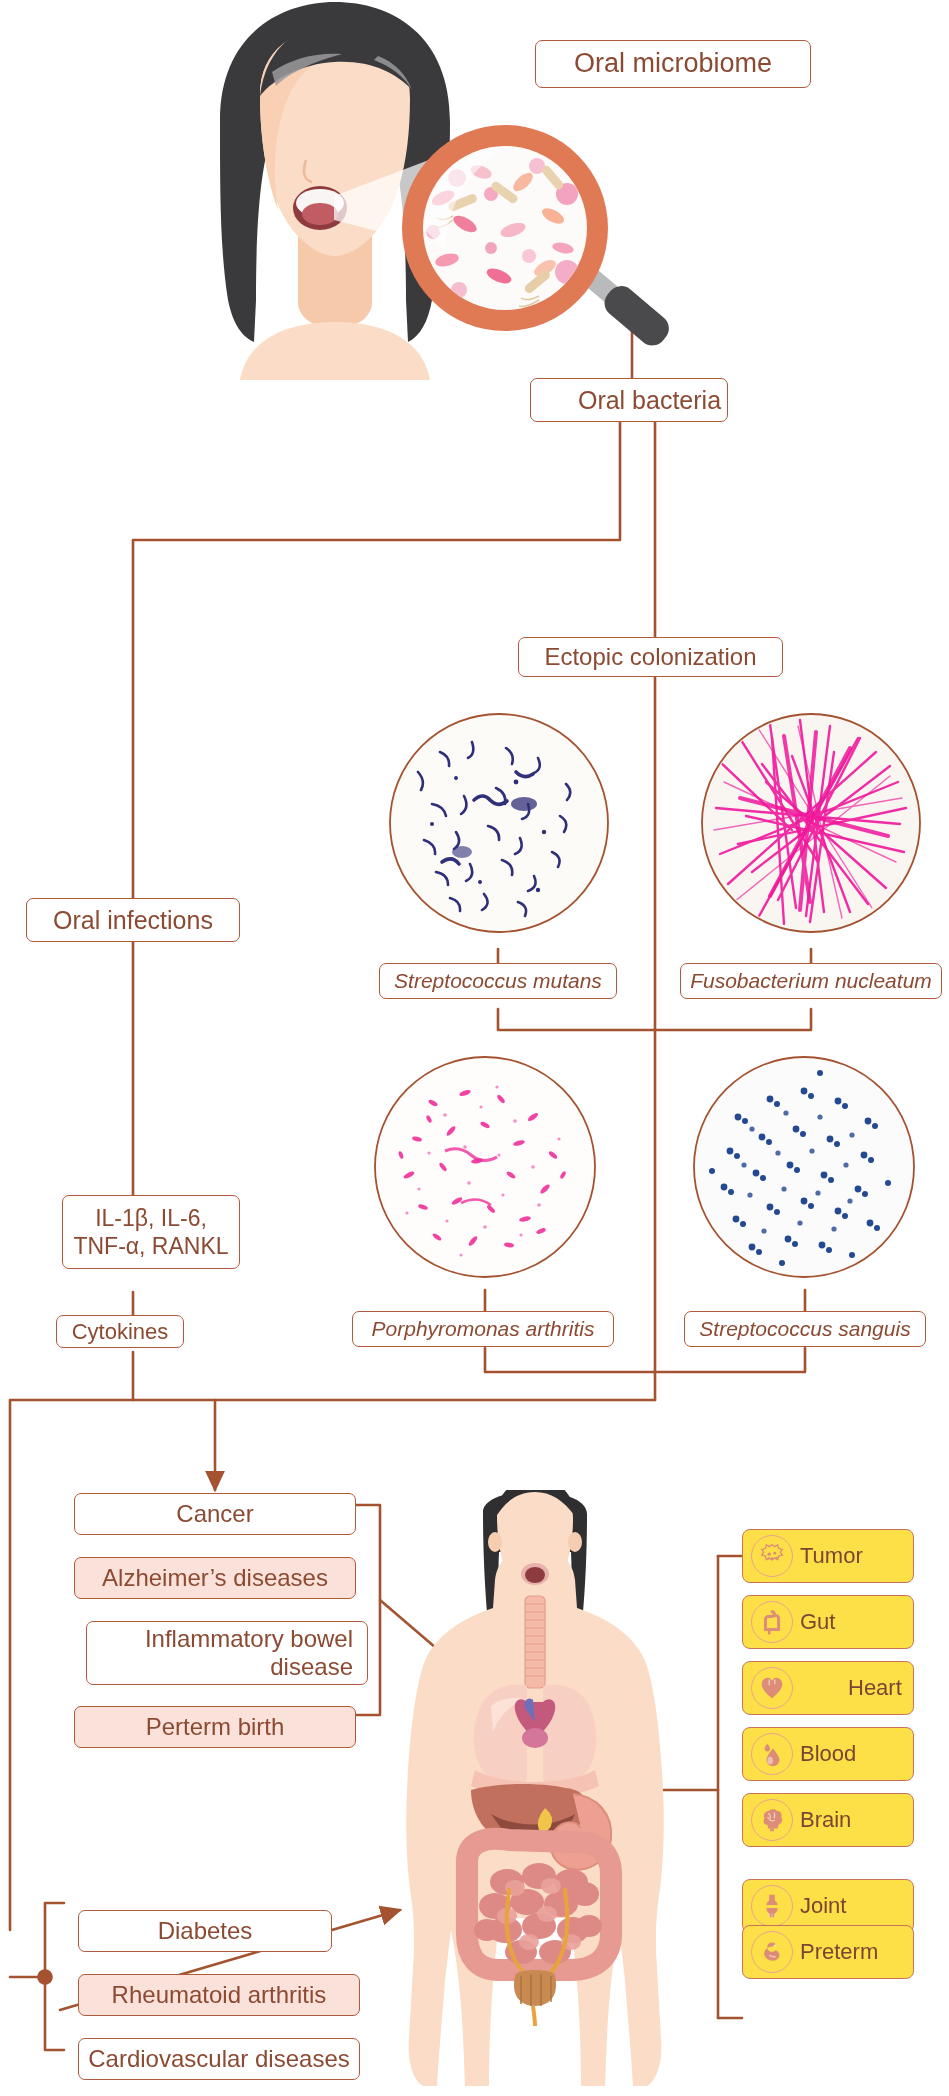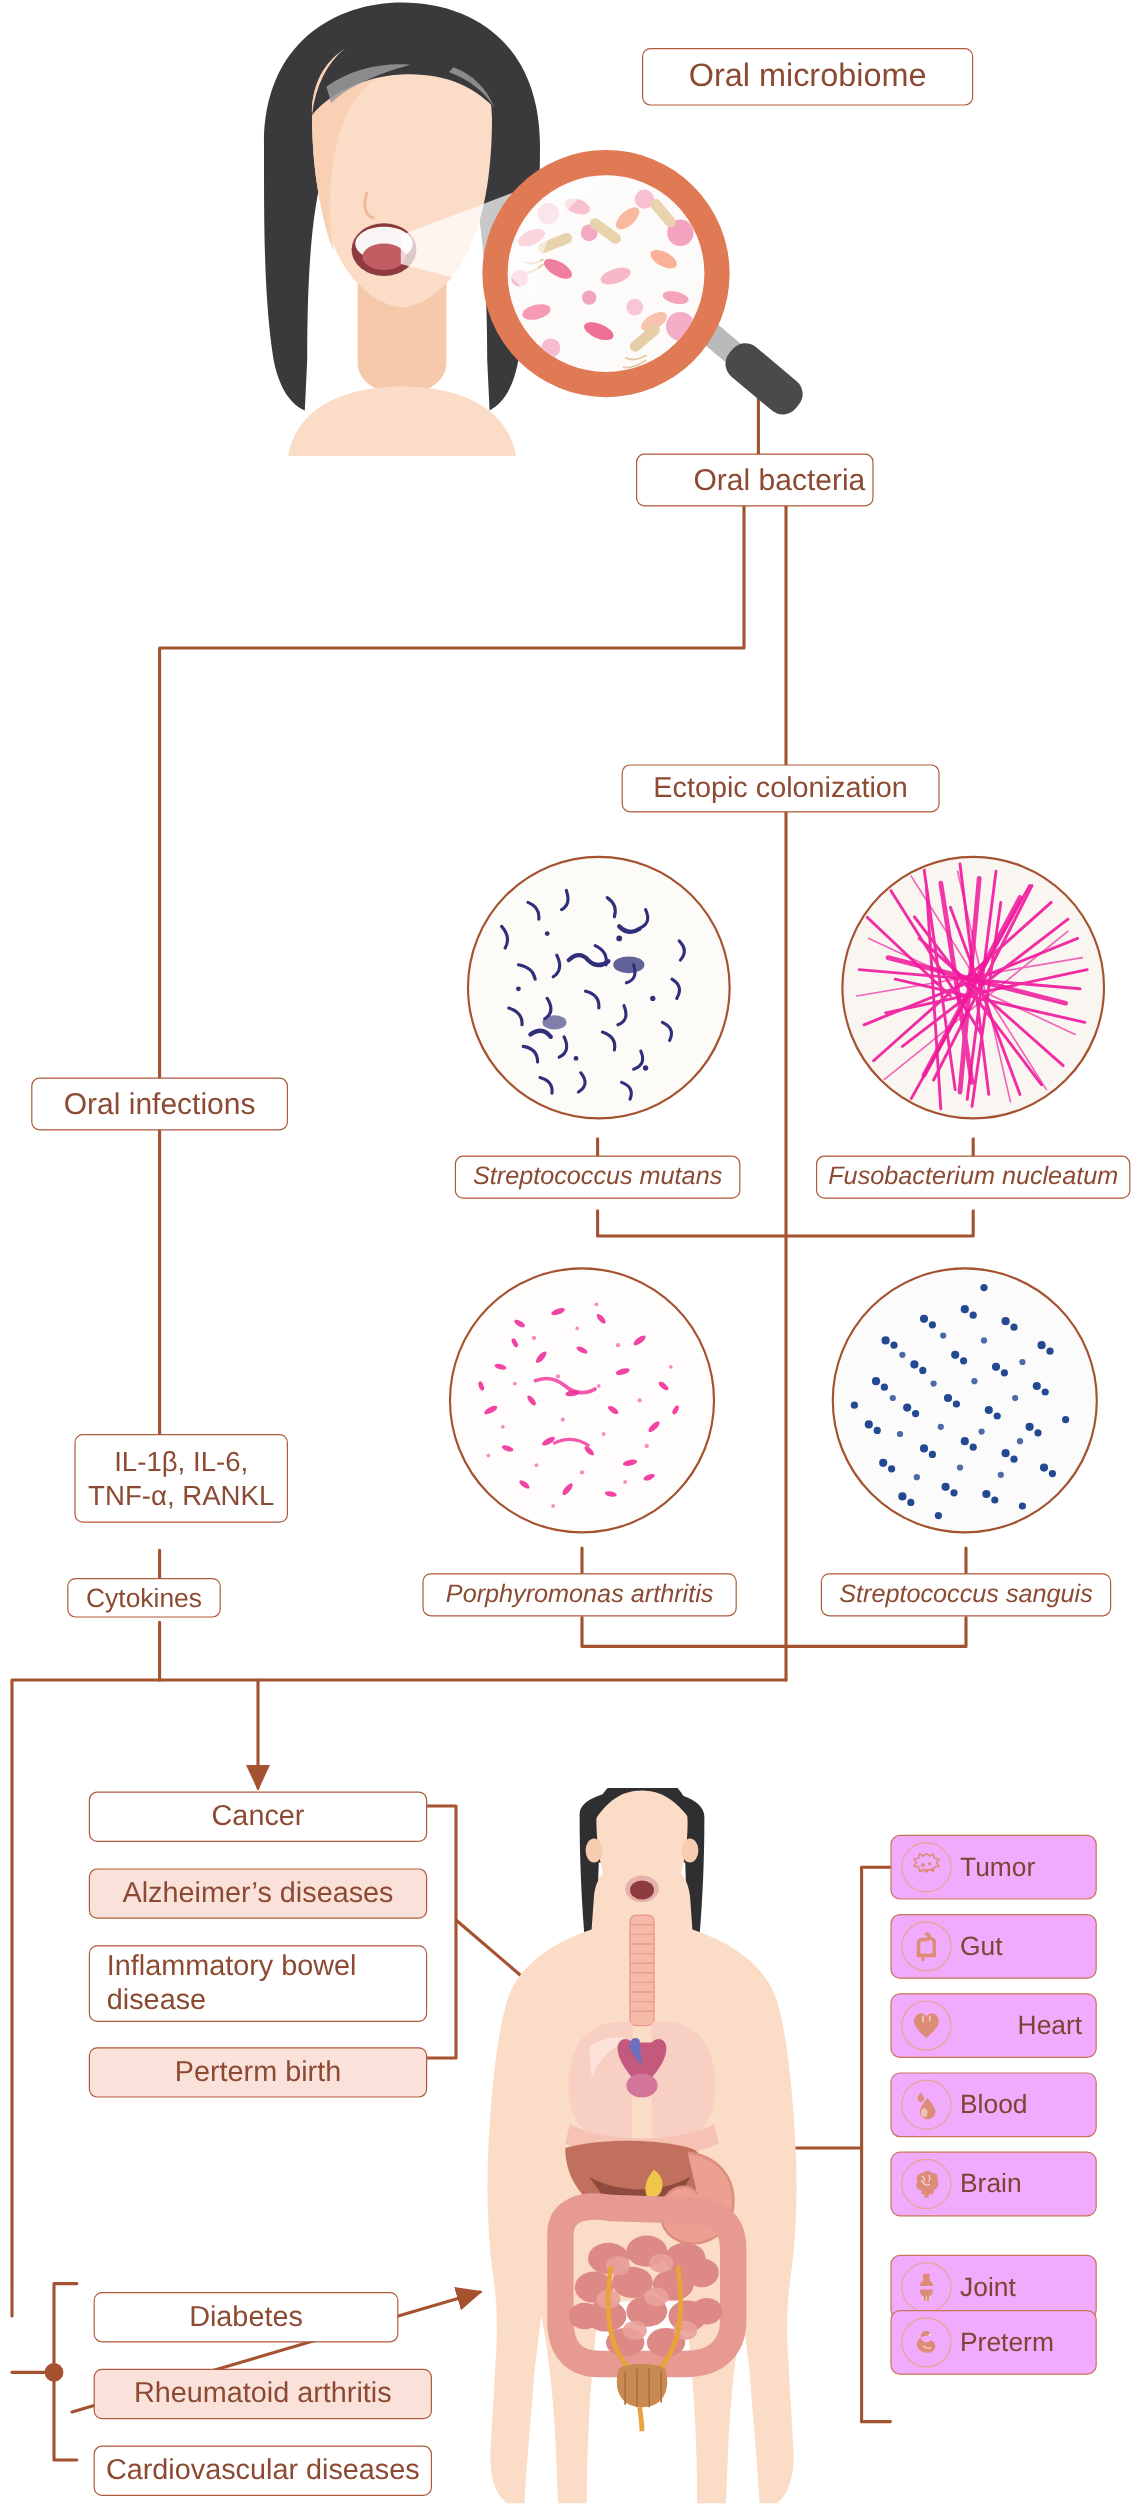--- a/index.html
+++ b/index.html
@@ -12,39 +12,39 @@
   #stage { position: relative; width: 949px; height: 2096px; }
 
   
   .box {
     position: absolute;
     border: 1.6px solid #b05a3c;
     border-radius: 7px;
     background: #ffffff;
     color: #8c4a33;
     display: flex; align-items: center; justify-content: center;
-    text-align: left;
+    text-align: right;
     line-height: 1.15;
     white-space: nowrap;
     z-index: 40;
   }
   .box.pink { background: #fae2db; }
   .box.wrap { white-space: normal; }
   .box.italic { font-style: italic; }
 
   svg.wires { position: absolute; left: 0; top: 0; width: 949px; height: 2096px; z-index: 10; }
   svg.art   { position: absolute; z-index: 20; }
 
   
   .chip {
     position: absolute;
     width: 172px; height: 54px;
     border: 1.4px solid #c9735a;
     border-radius: 8px;
-    background: #f0abfc;
+    background: #fde047;
     display: flex; align-items: center;
     padding-left: 8px;
     z-index: 40;
   }
   .chip .ring {
     width: 42px; height: 42px; flex: 0 0 42px;
     border: 1.6px solid #e8a392;
     border-radius: 50%;
     display: flex; align-items: center; justify-content: center;
   }
@@ -519,21 +519,21 @@
     <path d="M140 486 C140 478 180 478 180 486 C184 504 176 516 160 516
              C144 516 136 504 140 486 Z" fill="#c98a52"></path>
     <g stroke="#a9713f" stroke-width="1.4">
       <path d="M146 486 V514 M156 484 V516 M166 484 V516 M176 486 V512"></path>
     </g>
     <path d="M158 516 q2 14 2 20" stroke="#e8a33c" stroke-width="4" fill="none"></path>
   </svg>
 
   <div class="box" style="left:74px; top:1493px; width:282px; height:42px; font-size:24px;">Cancer</div>
   <div class="box pink" style="left:74px; top:1557px; width:282px; height:42px; font-size:24px;">Alzheimer’s diseases</div>
-  <div class="box wrap" style="left:74px; top:1621px; width:282px; height:64px; font-size:24px; padding:4px 14px;">Inflammatory bowel disease</div>
+  <div class="box wrap" style="left:86px; top:1621px; width:282px; height:64px; font-size:24px; padding:4px 14px;">Inflammatory bowel disease</div>
   <div class="box pink" style="left:74px; top:1706px; width:282px; height:42px; font-size:24px;">Perterm birth</div>
 
   <div class="box" style="left:78px; top:1910px; width:254px; height:42px; font-size:24px;">Diabetes</div>
   <div class="box pink" style="left:78px; top:1974px; width:282px; height:42px; font-size:24px;">Rheumatoid arthritis</div>
   <div class="box" style="left:78px; top:2038px; width:282px; height:42px; font-size:24px;">Cardiovascular diseases</div>
 
   <div class="chip" style="left:742px; top:1529px;">
     <span class="ring">
       <svg viewBox="0 0 32 32" width="30" height="30">
         <path d="M16 4 l3 2 3-2 1 4 4 1-2 3 2 3-4 1-1 4-3-2-3 2-3-2-3 2-1-4-4-1 2-3-2-3 4-1 1-4 3 2z" fill="none" stroke="#dd8d77" stroke-width="1.4"></path>

